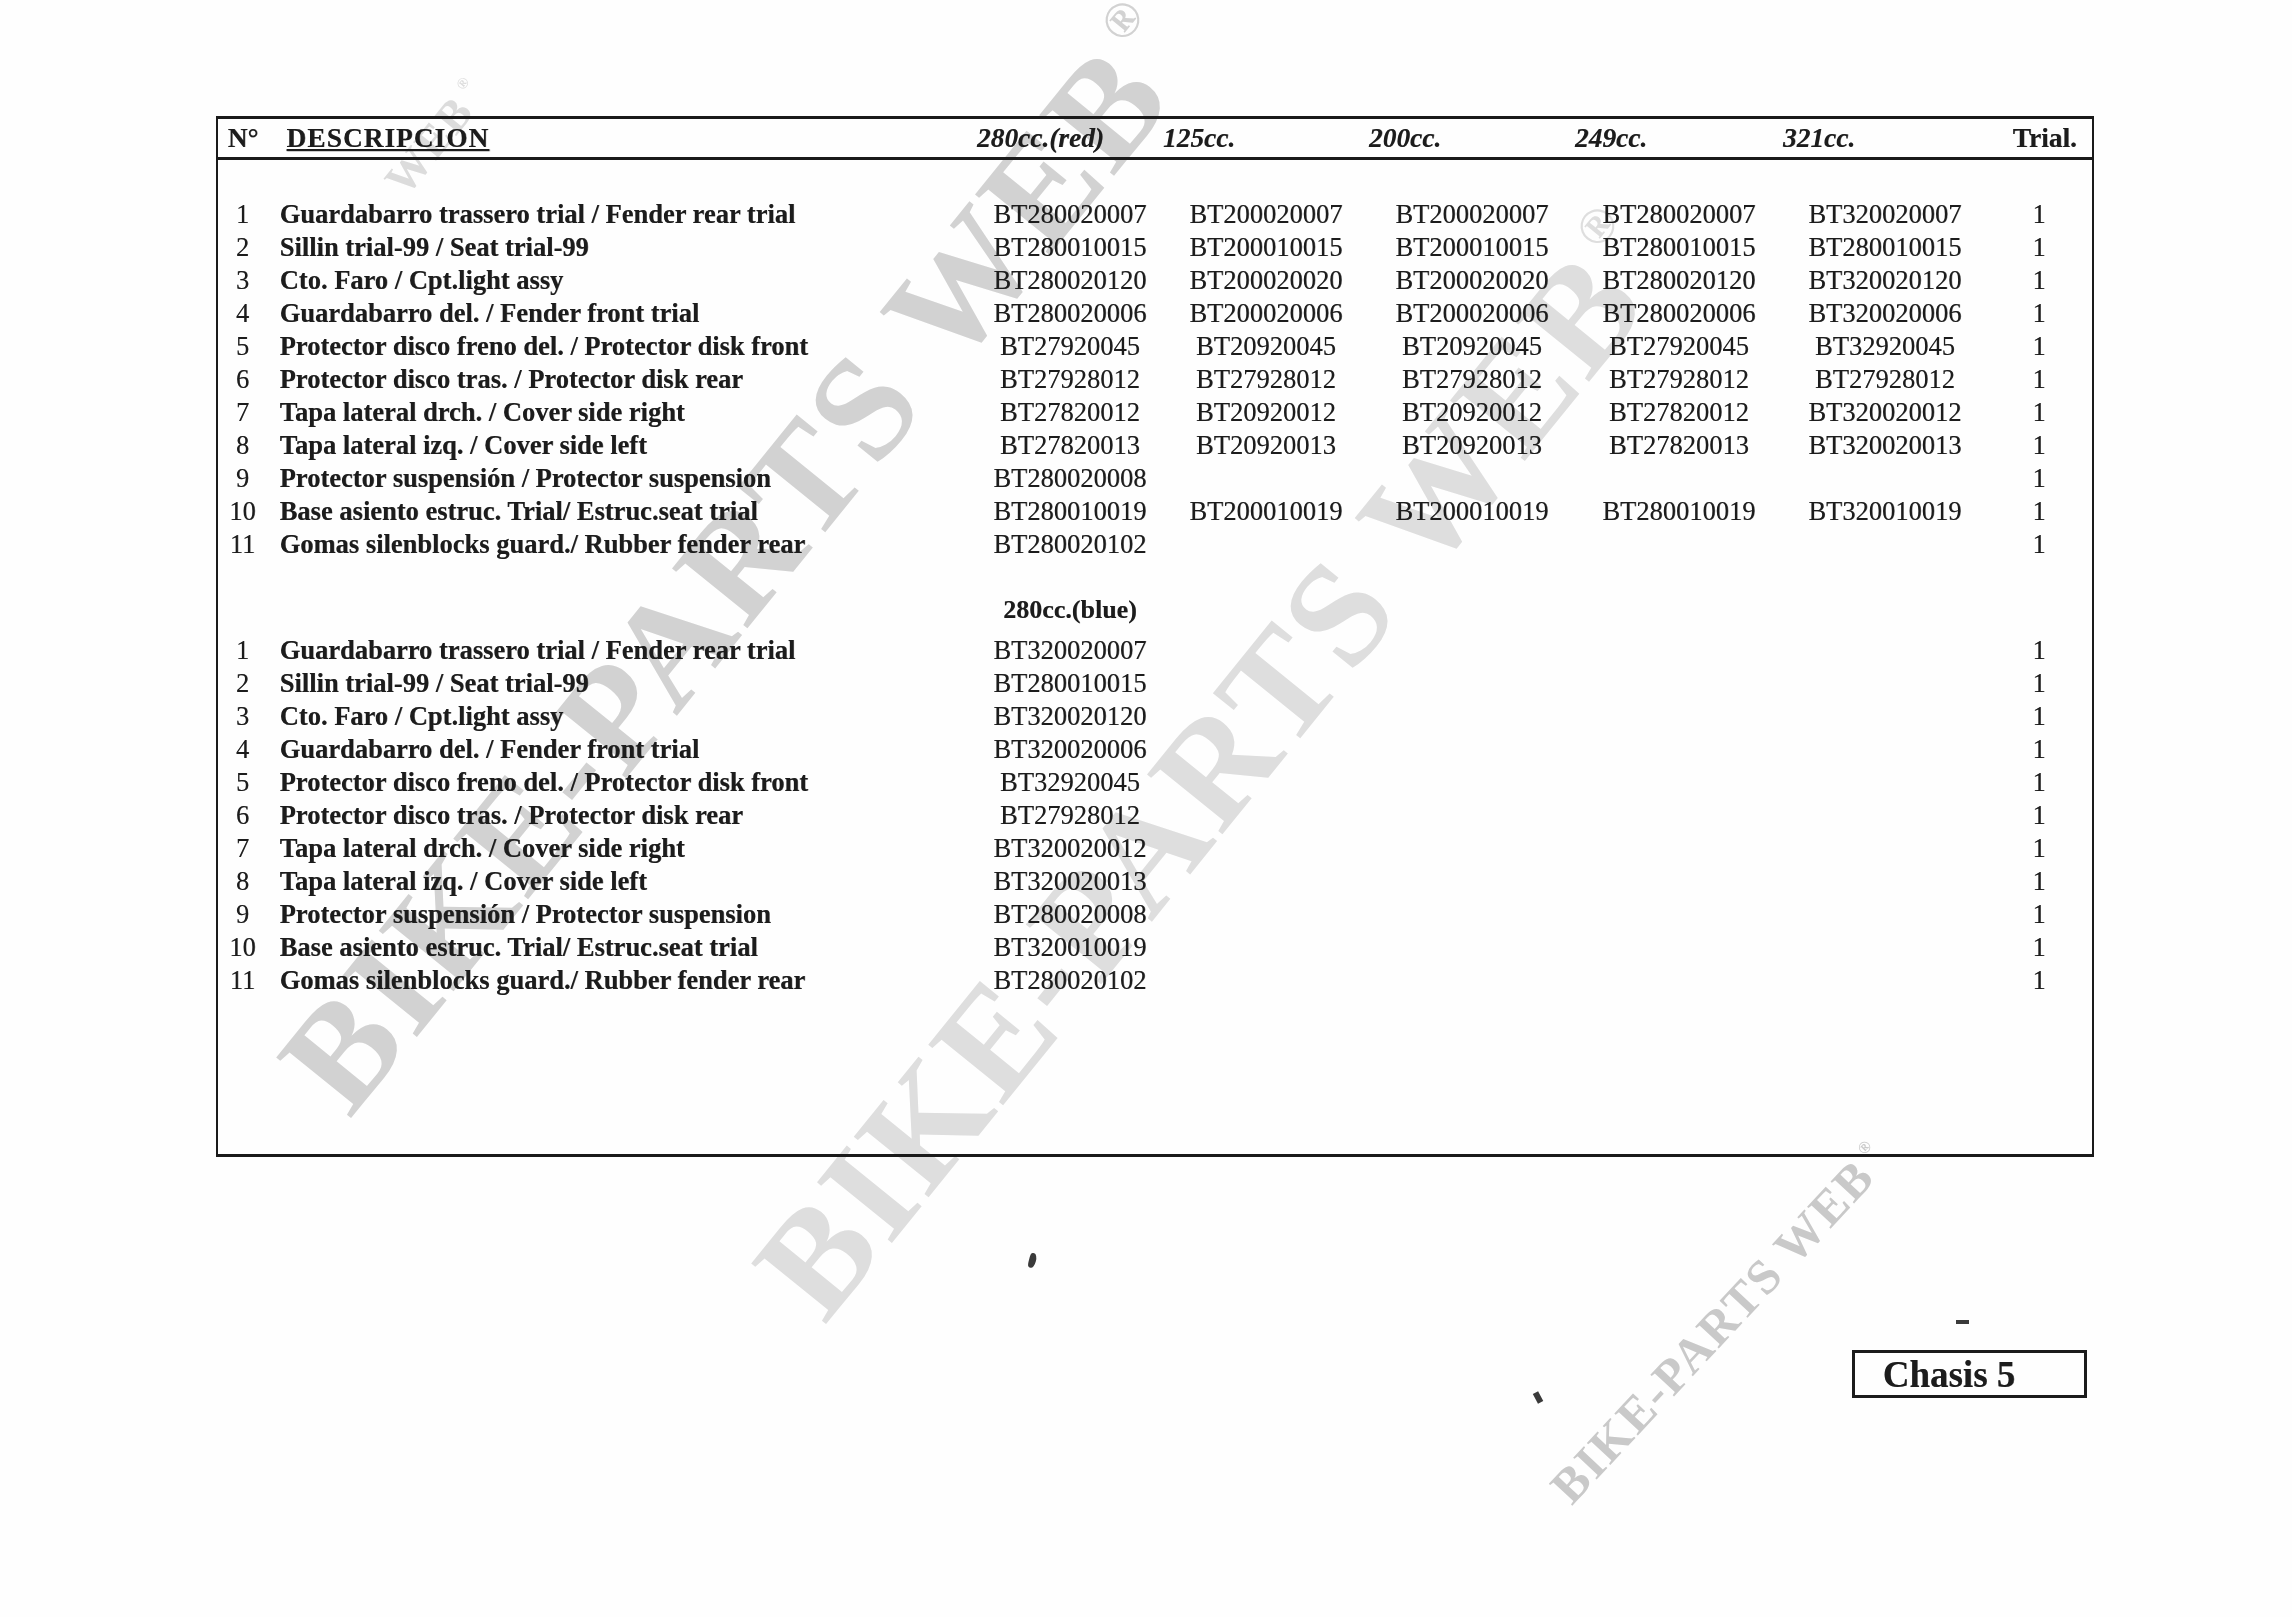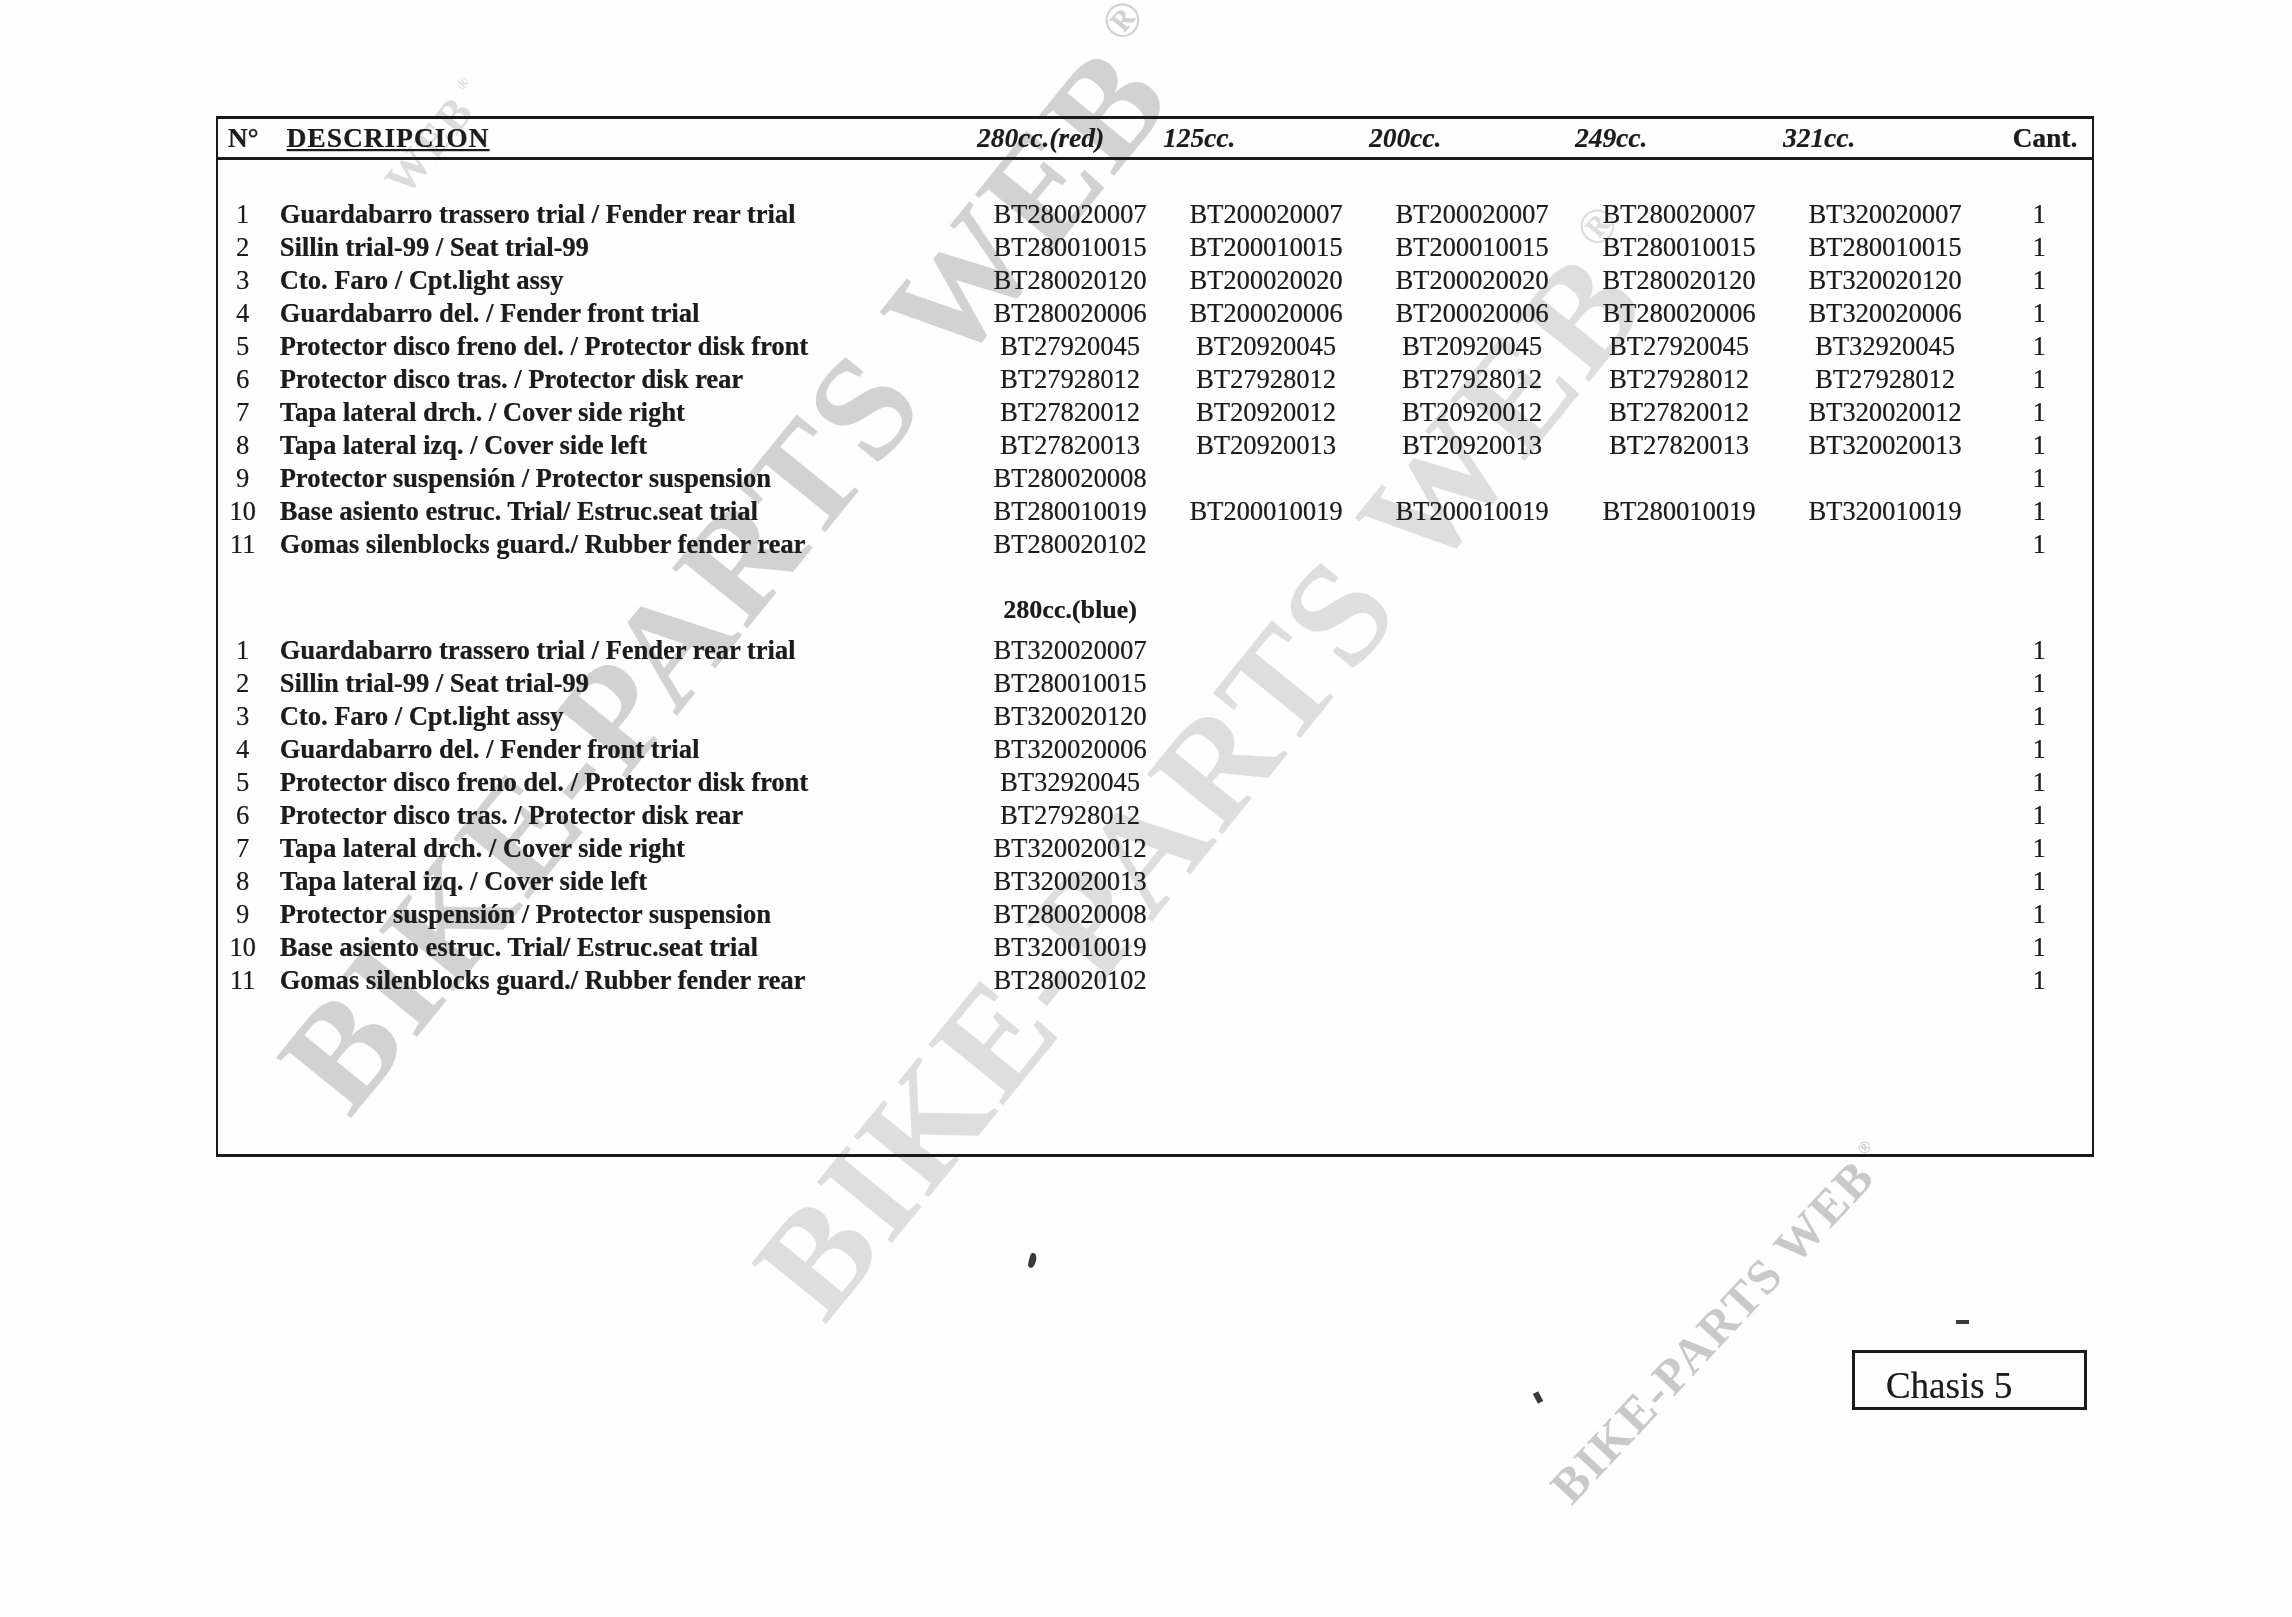--- a/index.html
+++ b/index.html
@@ -44,24 +44,24 @@
   .c-part { text-align:center; white-space:nowrap; }
   .c-qty  { text-align:center; }
 
   .blue-title {
     position:absolute; top:476px; left:759px; width:186px;
     text-align:center; font-weight:bold; font-size:26px; white-space:nowrap;
   }
 
   
   .chasis-box {
-    position:absolute; left:1852px; top:1350px; width:235px; height:60px;
+    position:absolute; left:1852px; top:1350px; width:235px; height:48px;
     box-sizing:border-box; border:3.9px solid #1b1b1b; z-index:2;
-    display:flex; align-items:flex-end; justify-content:center; padding-right:41px;
-    font-weight:normal; font-size:37px;
+    display:flex; align-items:flex-start; justify-content:center; padding-right:41px;
+    font-weight:bold; font-size:37px;
   }
 
   
   .mark { position:absolute; background:#3a3a3a; z-index:2; }
   .mark-dash  { left:1956px; top:1320px; width:12.7px; height:3.9px; }
   .mark-comma { left:1029px; top:1253px; width:6.9px;  height:14.7px; border-radius:40% 60% 60% 40%; transform:rotate(14deg); }
   .mark-tick  { left:1535px; top:1392px; width:5.9px;  height:10.8px; transform:rotate(-28deg); }
 
   .ink { text-shadow:0.4px 0.4px 0 rgba(28,28,28,0.55); }
 </style>
@@ -78,21 +78,21 @@
   <div class="parts-table ink">
 
     <div class="thead grid8">
       <div class="h-no">N°</div>
       <div class="h-desc">DESCRIPCION</div>
       <div class="h-var">280cc.(red)</div>
       <div class="h-var">125cc.</div>
       <div class="h-var">200cc.</div>
       <div class="h-var">249cc.</div>
       <div class="h-var">321cc.</div>
-      <div class="h-qty">Cant.</div>
+      <div class="h-qty">Trial.</div>
     </div>
 
     <div class="section section-red">
   <div class="row grid8">
     <div class="c-no">1</div>
     <div class="c-desc">Guardabarro trassero trial / Fender rear trial</div>
     <div class="c-part">BT280020007</div>
     <div class="c-part">BT200020007</div>
     <div class="c-part">BT200020007</div>
     <div class="c-part">BT280020007</div>

